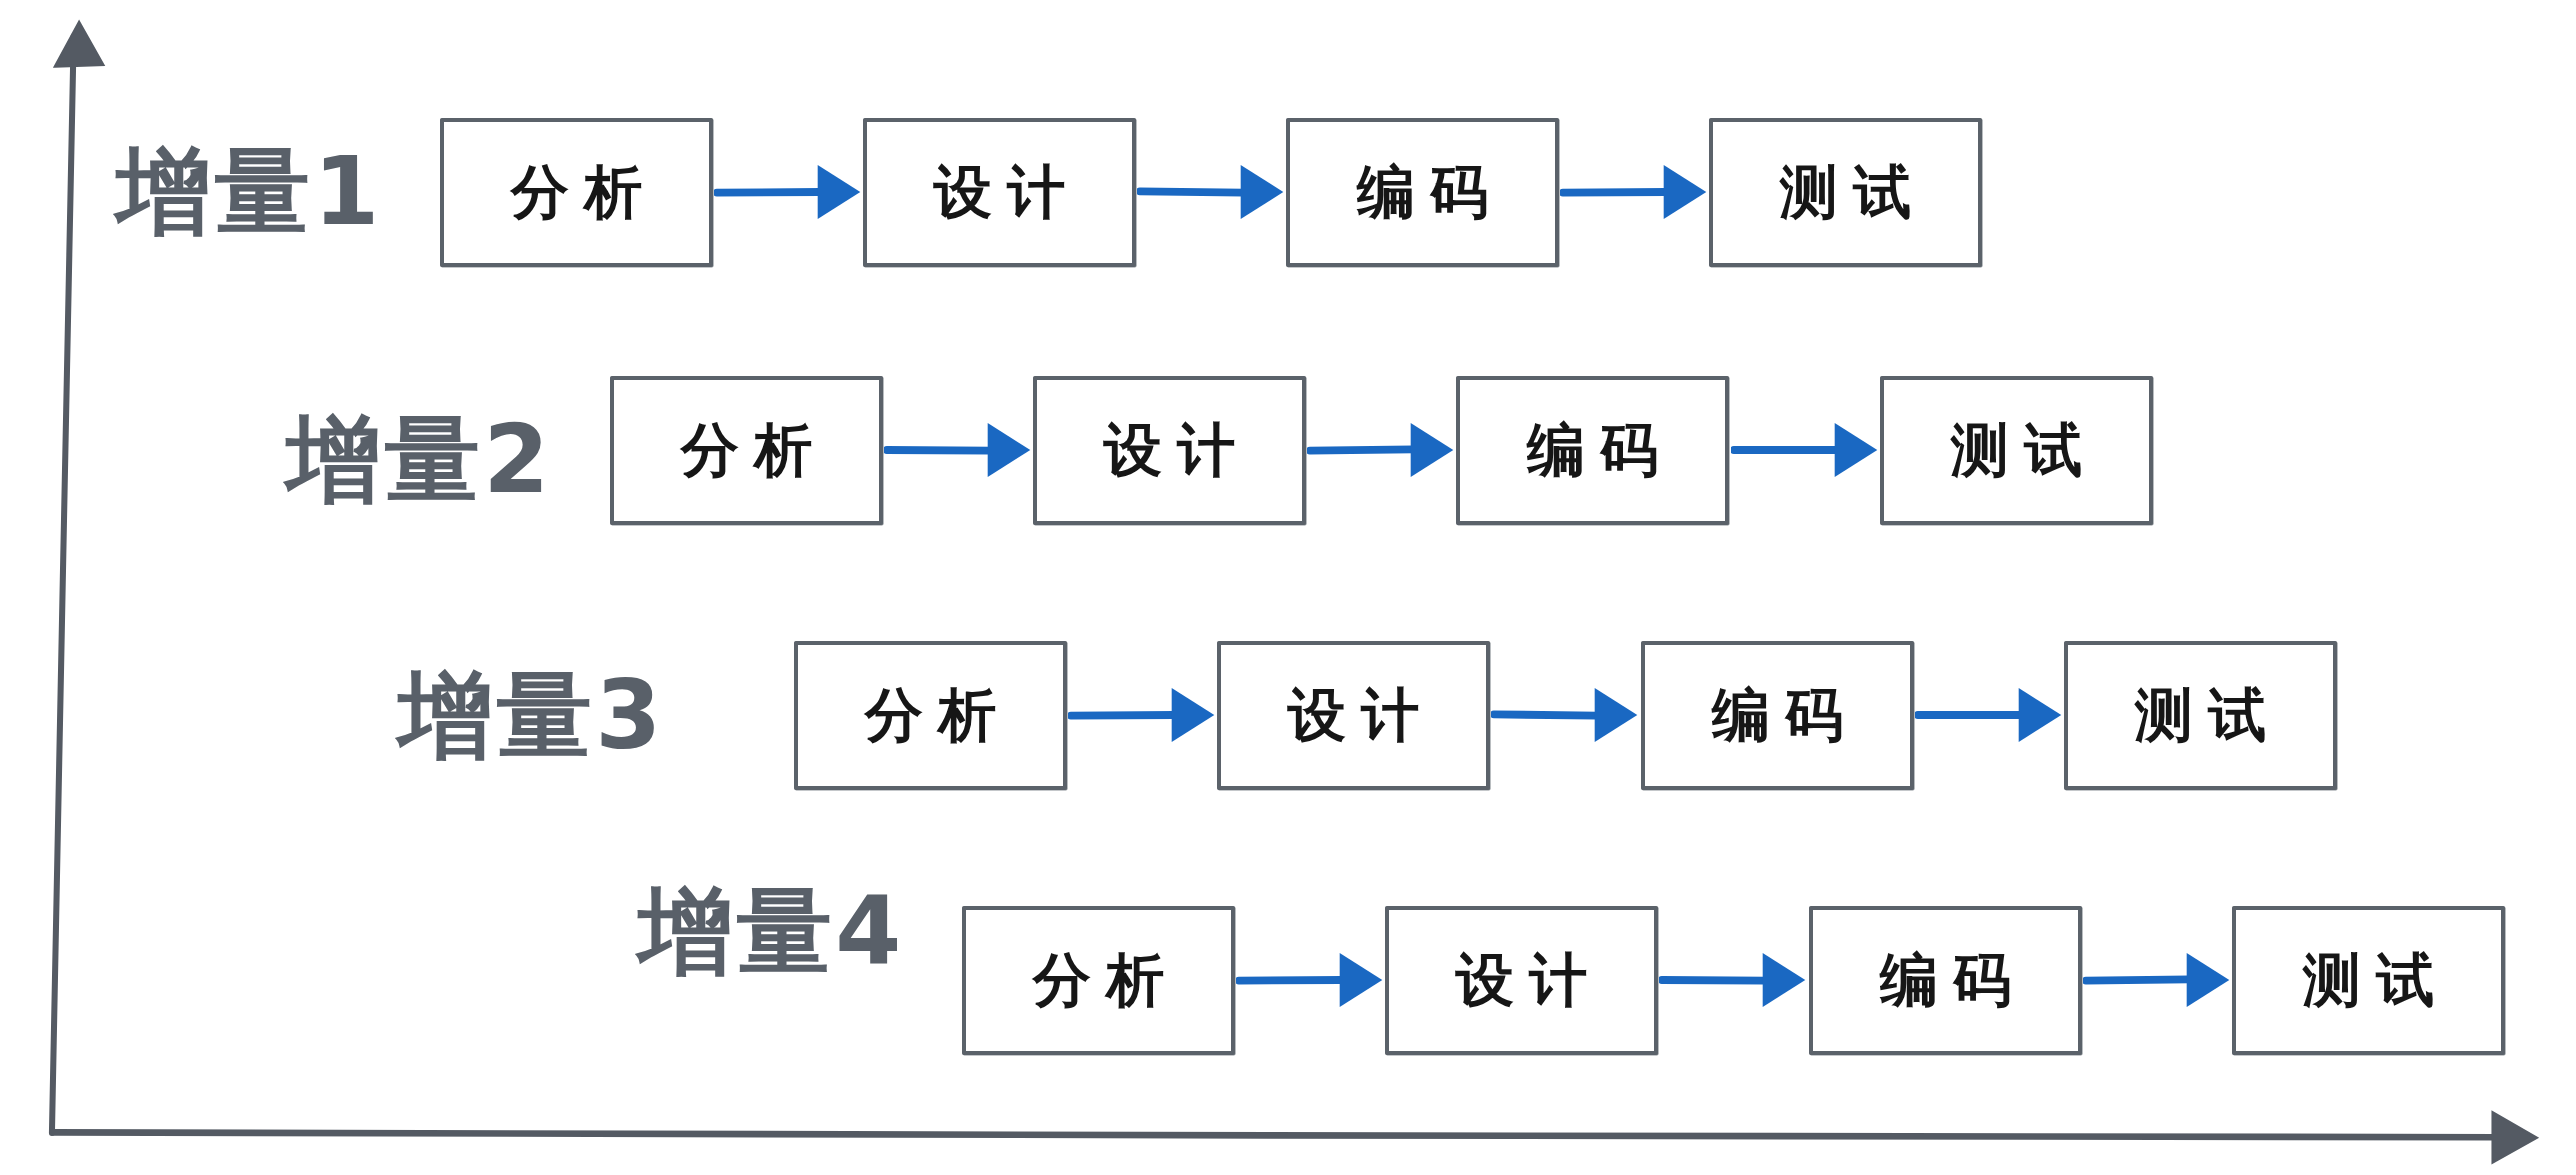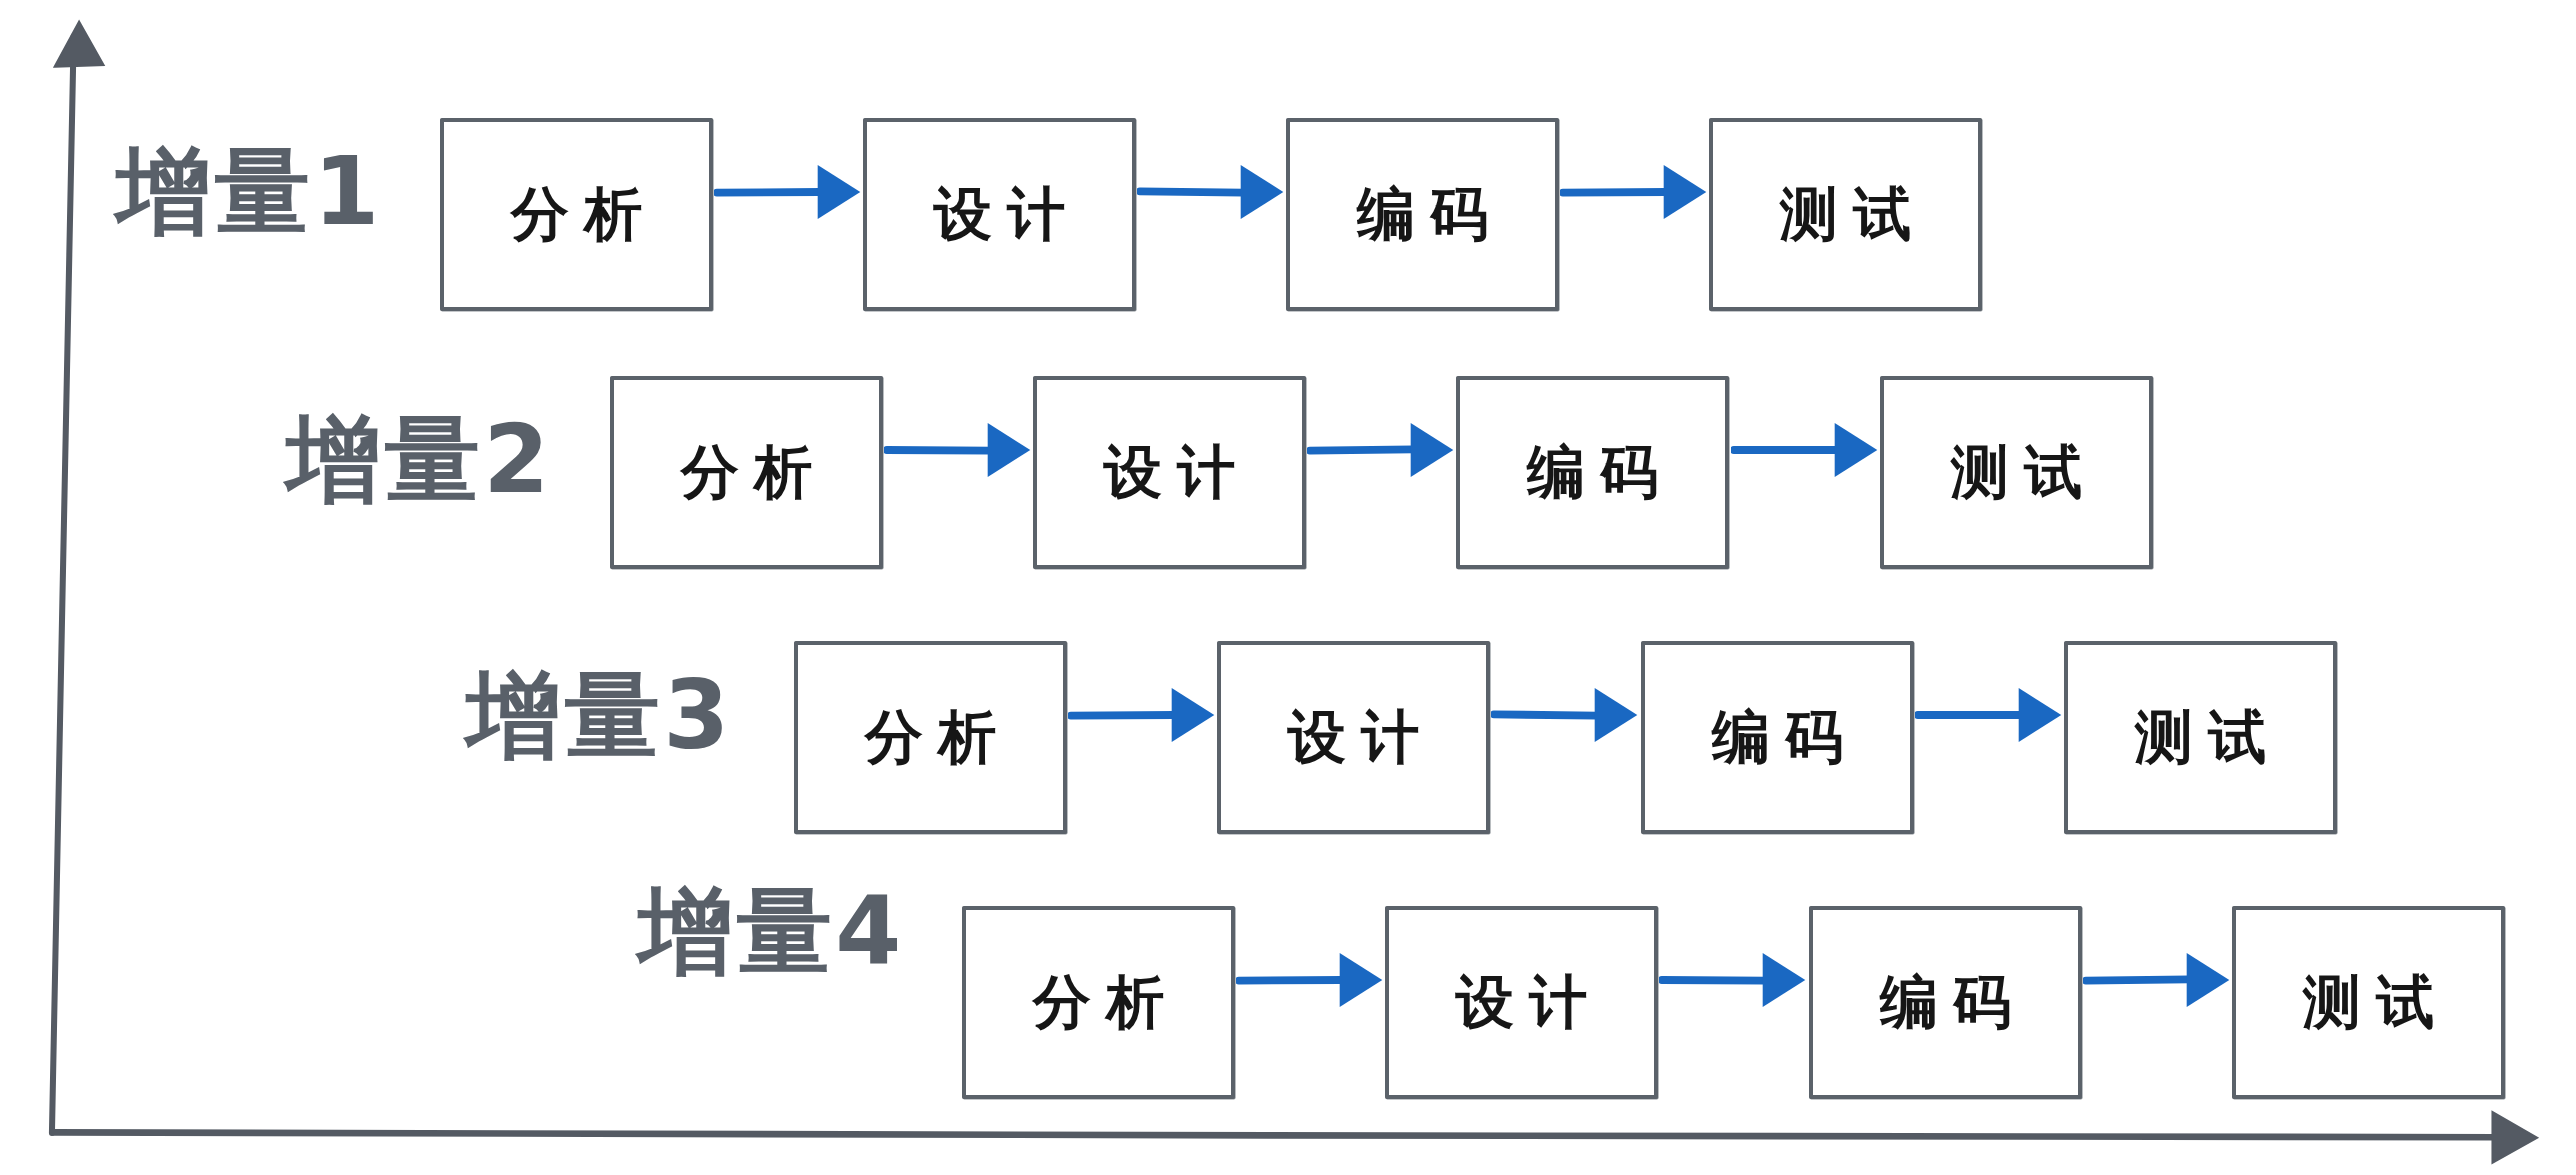--- a/index.html
+++ b/index.html
@@ -20,21 +20,21 @@
     font-size: 95px;
     line-height: 111px;
     font-weight: 700;
     letter-spacing: 3.6px;
     color: #596069;
     white-space: nowrap;
   }
 
   .stage-box {
     position: absolute;
-    width: 273px; height: 193px;
+    width: 273px; height: 149px;
     box-sizing: border-box;
     border: 4.8px solid #5b626a;
     border-radius: 1.8px;
     background: #ffffff;
     display: flex;
     align-items: center;
     justify-content: center;
     box-shadow: 0.6px 0.6px 0 #8a9096;
   }
   .stage-box span {
@@ -117,21 +117,21 @@
     <svg class="flow-arrow" style="left:1731px; top:414px;" viewBox="0 0 245 120">
       <line x1="4" y1="60" x2="176" y2="60" stroke="#1a68c2" stroke-width="13" stroke-linecap="round"></line>
       <polygon points="172,15 172,105 243,60" fill="#1a68c2"></polygon>
     </svg>
     <div class="stage-box" style="left:1880px; top:376px;">
       <span>测试</span>
     </div>
   </div>
 
   <div>
-    <div class="row-label" style="left:310px; top:660px;">增量3</div>
+    <div class="row-label" style="left:320px; top:660px;text-align:center;">增量3</div>
 
     <div class="stage-box" style="left:794px; top:641px;">
       <span>分析</span>
     </div>
     <svg class="flow-arrow" style="left:1068px; top:679px;" viewBox="0 0 245 120">
       <line x1="4" y1="61" x2="176" y2="60" stroke="#1a68c2" stroke-width="13" stroke-linecap="round"></line>
       <polygon points="172,15 172,105 243,60" fill="#1a68c2"></polygon>
     </svg>
     <div class="stage-box" style="left:1217px; top:641px;">
       <span>设计</span>

